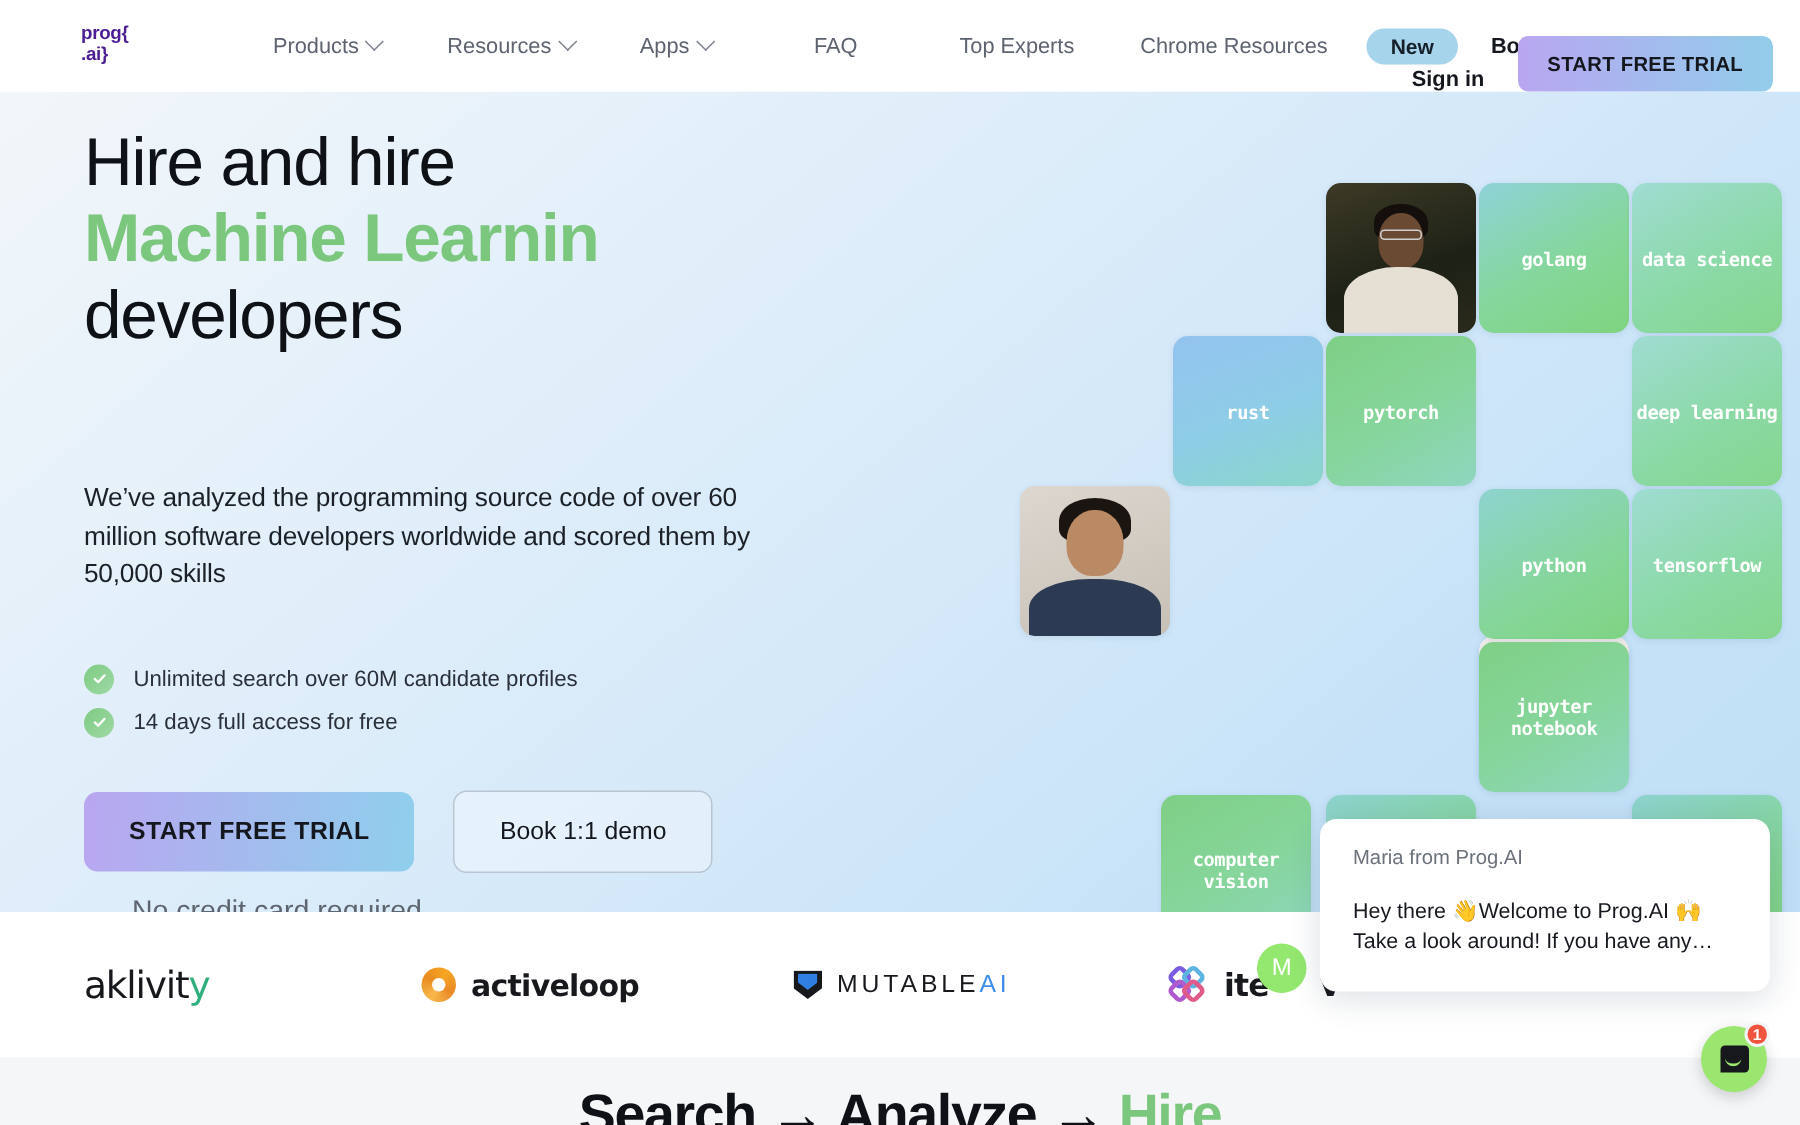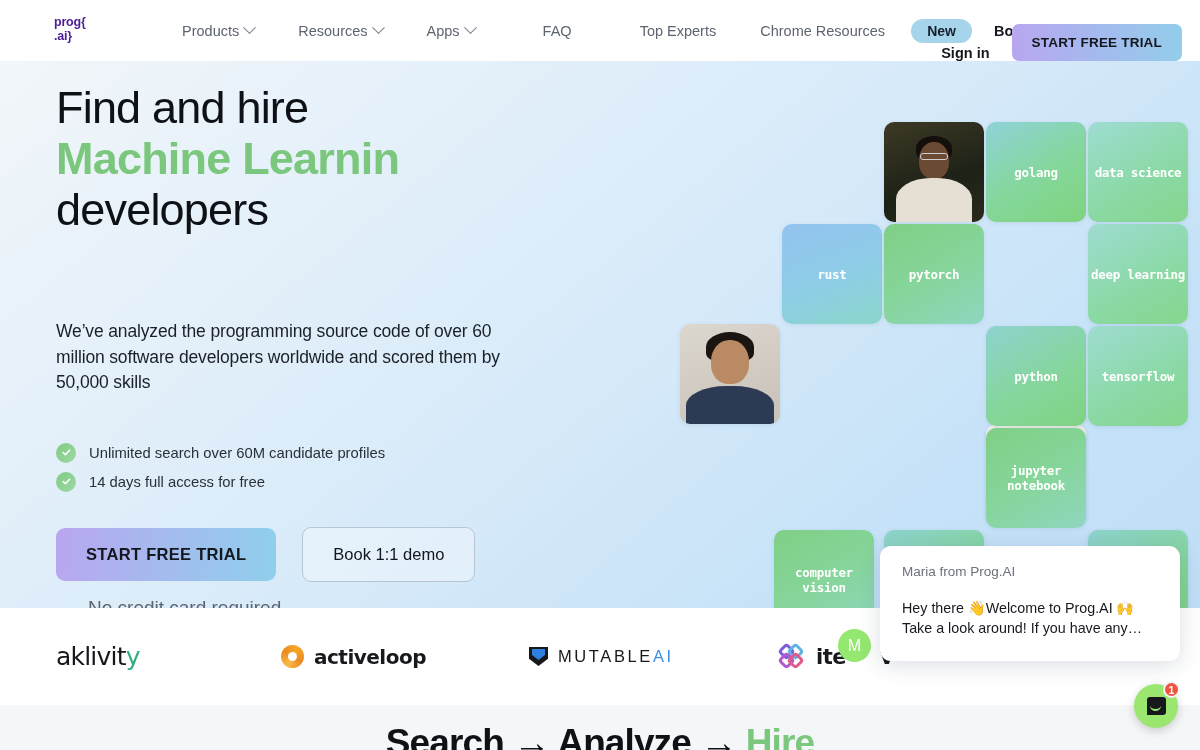--- a/index.html
+++ b/index.html
@@ -252,21 +252,21 @@
     <div class="nav-right">
       <div class="signin">Sign in</div>
       <button class="btn-trial-nav">START FREE TRIAL</button>
     </div>
   </div>
 
   <div class="hero">
 
     <div class="hero-left">
       <h1 class="headline">
-        <span class="l1">Find and hire</span>
+        <span class="l1">Hire and hire</span>
         <span class="green">Machine Learnin</span>
         <span class="l3">developers</span>
       </h1>
 
       <p class="sub">We’ve analyzed the programming source code of over 60 million software developers worldwide and scored them by 50,000 skills</p>
 
       <div class="bullets">
         <div class="bullet">
           <span class="check">
             <svg width="11" height="11" viewBox="0 0 12 12">

